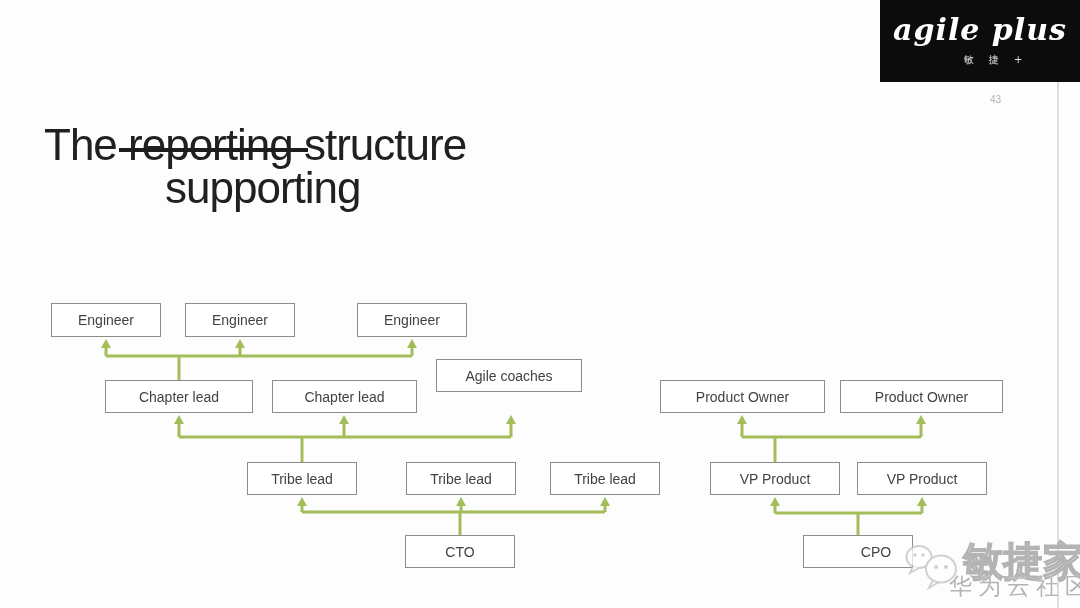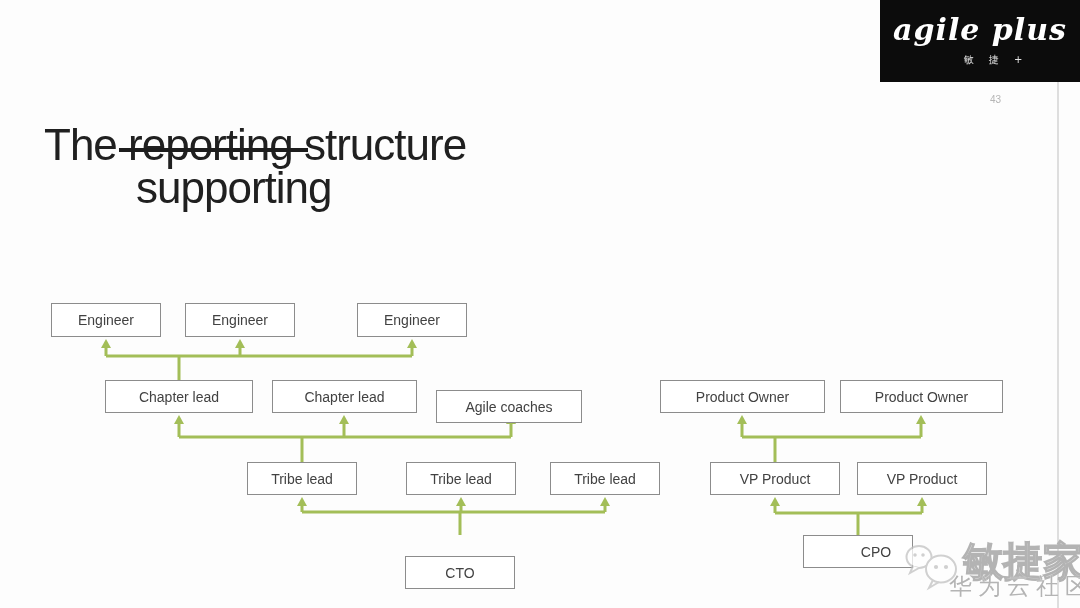--- a/index.html
+++ b/index.html
@@ -34,21 +34,21 @@
   .title{
     position:absolute;left:44px;top:122px;font-size:44px;line-height:1.05;
     color:#202020;letter-spacing:-1px;white-space:nowrap;
   }
   .struck{position:relative;display:inline-block;}
   .struck::after{
     content:"";position:absolute;left:-9px;right:-15px;top:56%;
     height:4px;background:#1d1d1d;
   }
   .title-sub{
-    position:absolute;left:136px;top:165px;font-size:44px;line-height:1.05;
+    position:absolute;left:165px;top:165px;font-size:44px;line-height:1.05;
     color:#202020;letter-spacing:-1px;white-space:nowrap;
   }
   
   .org-box{
     position:absolute;box-sizing:border-box;background:#ffffff;
     border:1.5px solid #8c8c8c;display:flex;align-items:center;
     justify-content:center;font-size:14px;color:#424242;white-space:nowrap;
   }
   .chart-svg{position:absolute;left:0;top:0;width:1080px;height:608px;}
   
@@ -100,29 +100,29 @@
       <polygon points="775,497 770,506 780,506" fill="#a3be58"></polygon>
       <polygon points="922,497 917,506 927,506" fill="#a3be58"></polygon>
     </svg>
 
   <div id="org-chart">
       <div class="org-box" style="left: 51px; top: 303px; width: 110px; height: 34px;">Engineer</div>
       <div class="org-box" style="left: 185px; top: 303px; width: 110px; height: 34px;">Engineer</div>
       <div class="org-box" style="left: 357px; top: 303px; width: 110px; height: 34px;">Engineer</div>
       <div class="org-box" style="left: 105px; top: 380px; width: 148px; height: 33px;">Chapter lead</div>
       <div class="org-box" style="left: 272px; top: 380px; width: 145px; height: 33px;">Chapter lead</div>
-      <div class="org-box" style="left: 436px; top: 390px; width: 146px; height: 33px;">Agile coaches</div>
+      <div class="org-box" style="left: 436px; top: 359px; width: 146px; height: 33px;">Agile coaches</div>
       <div class="org-box" style="left: 660px; top: 380px; width: 165px; height: 33px;">Product Owner</div>
       <div class="org-box" style="left: 840px; top: 380px; width: 163px; height: 33px;">Product Owner</div>
       <div class="org-box" style="left: 247px; top: 462px; width: 110px; height: 33px;">Tribe lead</div>
       <div class="org-box" style="left: 406px; top: 462px; width: 110px; height: 33px;">Tribe lead</div>
       <div class="org-box" style="left: 550px; top: 462px; width: 110px; height: 33px;">Tribe lead</div>
       <div class="org-box" style="left: 710px; top: 462px; width: 130px; height: 33px;">VP Product</div>
       <div class="org-box" style="left: 857px; top: 462px; width: 130px; height: 33px;">VP Product</div>
-      <div class="org-box" style="left: 405px; top: 556px; width: 110px; height: 33px;">CTO</div>
+      <div class="org-box" style="left: 405px; top: 535px; width: 110px; height: 33px;">CTO</div>
       <div class="org-box" style="left: 803px; top: 535px; width: 110px; height: 33px; padding-left: 36px;">CPO</div>
     </div>
 
   <div class="watermark">
     <svg class="wm-icon" width="58" height="54" viewBox="0 0 58 54">
       <g fill="#ffffff" stroke="#c2c2c2" stroke-width="2">
         <ellipse cx="16" cy="17" rx="12.5" ry="11"></ellipse>
         <path d="M10 26 L7 33 L16 28 Z" stroke="none" fill="#ffffff"></path>
         <path d="M10 26 L7 33 L16 28" fill="none"></path>
         <ellipse cx="38" cy="29" rx="15" ry="13.5"></ellipse>

